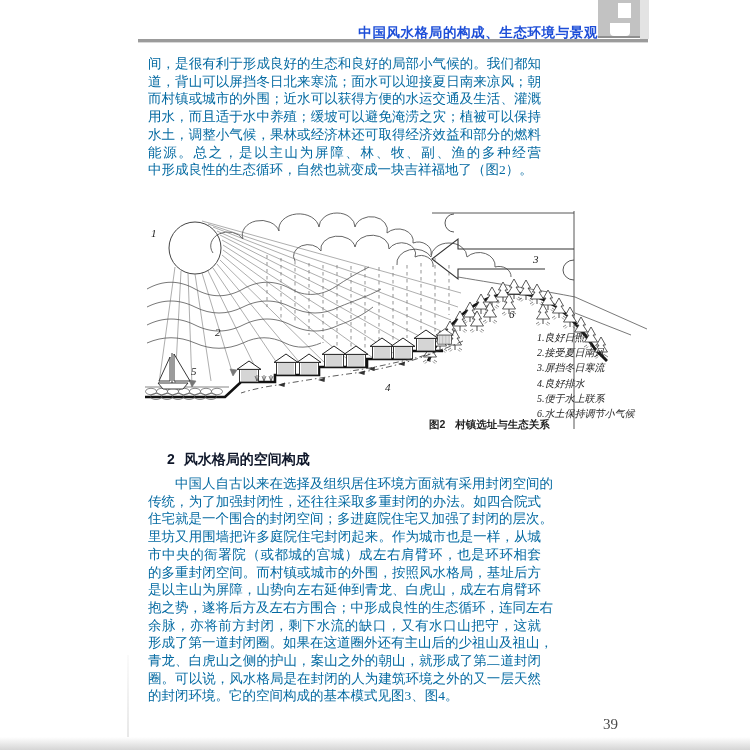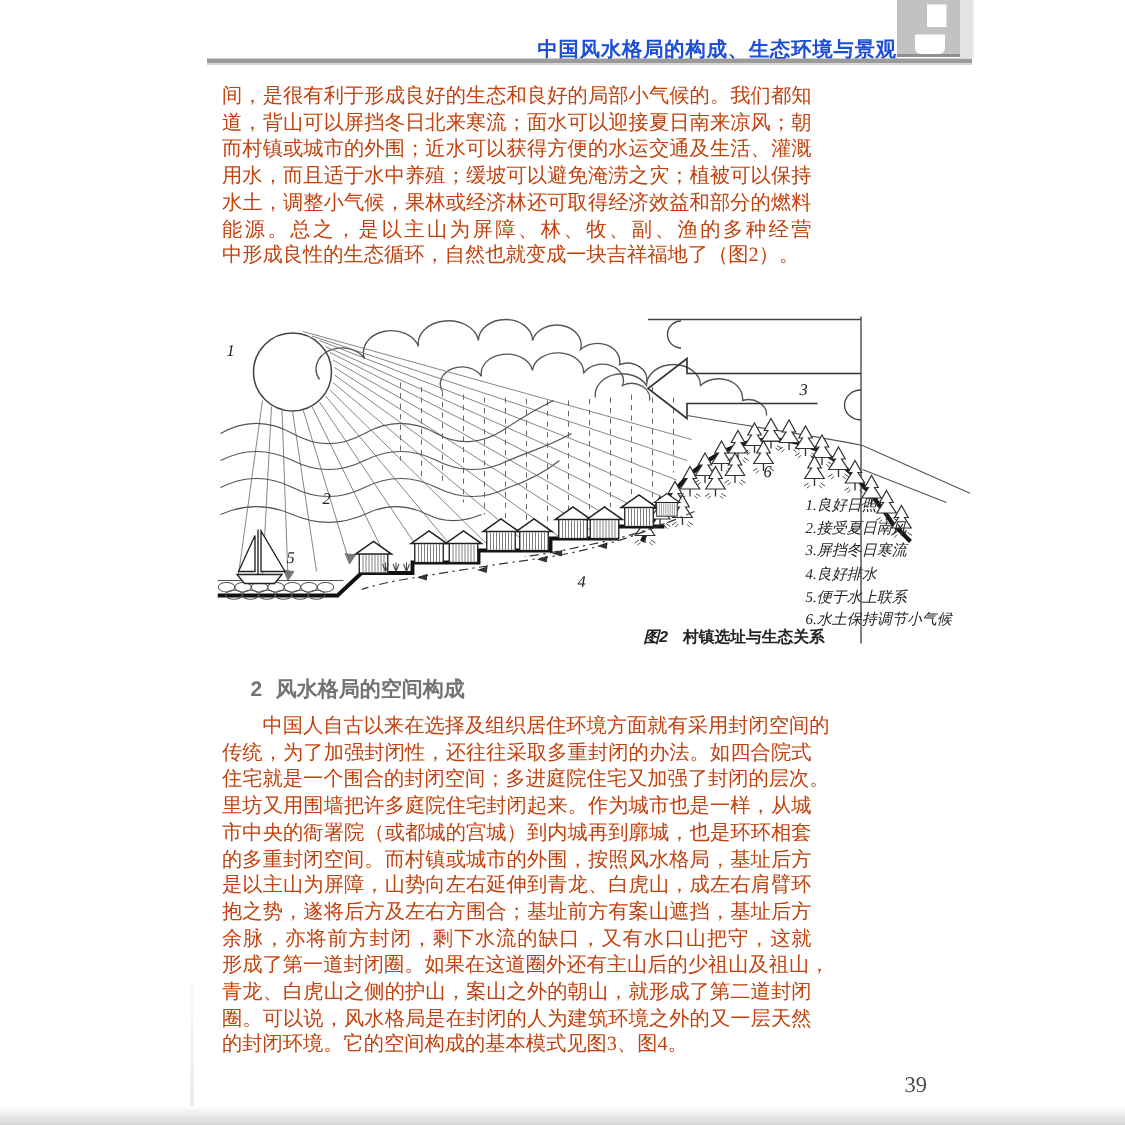--- a/index.html
+++ b/index.html
@@ -10,35 +10,35 @@
   .header-title{top:24px;right:152px;font-family:"Liberation Sans","DejaVu Sans",sans-serif;
      font-weight:bold;font-size:13.5px;letter-spacing:0.6px;color:#1d4ed8;white-space:nowrap;}
   .header-rule{left:138px;top:39px;width:510px;height:3px;background:#9b9b9b;
      border-bottom:1px solid #d8d8d8;}
   .logo{left:598px;top:0;width:42px;height:36px;background:#c2c2c2;border-bottom:2px solid #8f8f8f;}
   .logo .n1{position:absolute;left:20px;top:3px;width:13px;height:15px;background:#fff;}
   .logo .n2{position:absolute;left:12px;top:23px;width:20px;height:13px;background:#fff;
      border-radius:0 0 4px 4px;}
   .logo-shadow{left:640px;top:0;width:9px;height:39px;background:#e3e3e3;}
   
-  .para{left:148px;width:393px;color:#c2410c;font-size:13.5px;line-height:17.7px;}
+  .para{left:148px;width:393px;color:#0369a1;font-size:13.5px;line-height:17.7px;}
   .para .ln{white-space:nowrap;}
   .para .jl{text-align:justify;text-align-last:justify;}
   .indent1{padding-left:27px;}
   .heading{left:167px;top:451px;font-family:"Liberation Sans","DejaVu Sans",sans-serif;
-     font-size:14px;font-weight:600;color:#737373;white-space:nowrap;}
+     font-size:14px;font-weight:600;color:#0f172a;white-space:nowrap;}
   .heading .num{margin-right:9px;}
   
   .figure{left:145px;top:203px;width:502px;height:242px;}
   .figure svg{position:absolute;left:0;top:0;}
   .legend{left:352px;top:127px;width:150px;font-size:10px;font-style:italic;
      color:#222;line-height:15.2px;white-space:nowrap;margin-left:40px;}
   .caption{left:284px;top:215px;font-family:"Liberation Sans","DejaVu Sans",sans-serif;
      font-size:10.5px;font-weight:bold;color:#222;white-space:nowrap;}
-  .caption .cap-label{margin-right:10px;font-style:italic;}
+  .caption .cap-label{margin-right:10px;}
   .page-number{left:603px;top:716px;font-size:15px;color:#4a4a4a;}
   .bottom-edge{left:0;top:737px;width:750px;height:13px;
      background:linear-gradient(#ffffff,#d5d5d5);}
   .page-crease{left:127px;top:655px;width:2px;height:95px;opacity:.55;
      background:linear-gradient(#f6f6f6,#cfcfcf);}
   svg text{font-family:"Liberation Serif","DejaVu Serif",serif;font-style:italic;
      font-size:11px;fill:#222;}
 </style>
 </head>
 <body>
@@ -250,24 +250,24 @@
 
 <div class="abs heading">
   <span class="num">2</span><span>风水格局的空间构成</span>
 </div>
 
 <div class="abs para" style="top:475px">
   <div class="ln jl indent1">中国人自古以来在选择及组织居住环境方面就有采用封闭空间的</div>
   <div class="ln jl">传统，为了加强封闭性，还往往采取多重封闭的办法。如四合院式</div>
   <div class="ln jl">住宅就是一个围合的封闭空间；多进庭院住宅又加强了封闭的层次。</div>
   <div class="ln jl">里坊又用围墙把许多庭院住宅封闭起来。作为城市也是一样，从城</div>
-  <div class="ln jl">市中央的衙署院（或都城的宫城）到内城再到廓城，也是环环相套</div>
+  <div class="ln jl">市中央的衙署院（或都城的宫城）成左右肩臂环，也是环环相套</div>
   <div class="ln jl">的多重封闭空间。而村镇或城市的外围，按照风水格局，基址后方</div>
   <div class="ln jl">是以主山为屏障，山势向左右延伸到青龙、白虎山，成左右肩臂环</div>
-  <div class="ln jl">抱之势，遂将后方及左右方围合；基址前方有案山遮挡，基址后方</div>
+  <div class="ln jl">抱之势，遂将后方及左右方围合；中形成良性的生态循环，连同左右</div>
   <div class="ln jl">余脉，亦将前方封闭，剩下水流的缺口，又有水口山把守，这就</div>
   <div class="ln jl">形成了第一道封闭圈。如果在这道圈外还有主山后的少祖山及祖山，</div>
   <div class="ln jl">青龙、白虎山之侧的护山，案山之外的朝山，就形成了第二道封闭</div>
   <div class="ln jl">圈。可以说，风水格局是在封闭的人为建筑环境之外的又一层天然</div>
   <div class="ln">的封闭环境。它的空间构成的基本模式见图3、图4。</div>
 </div>
 
 <div class="abs page-number">39</div>
 <div class="abs page-crease"></div>
 <div class="abs bottom-edge"></div>

